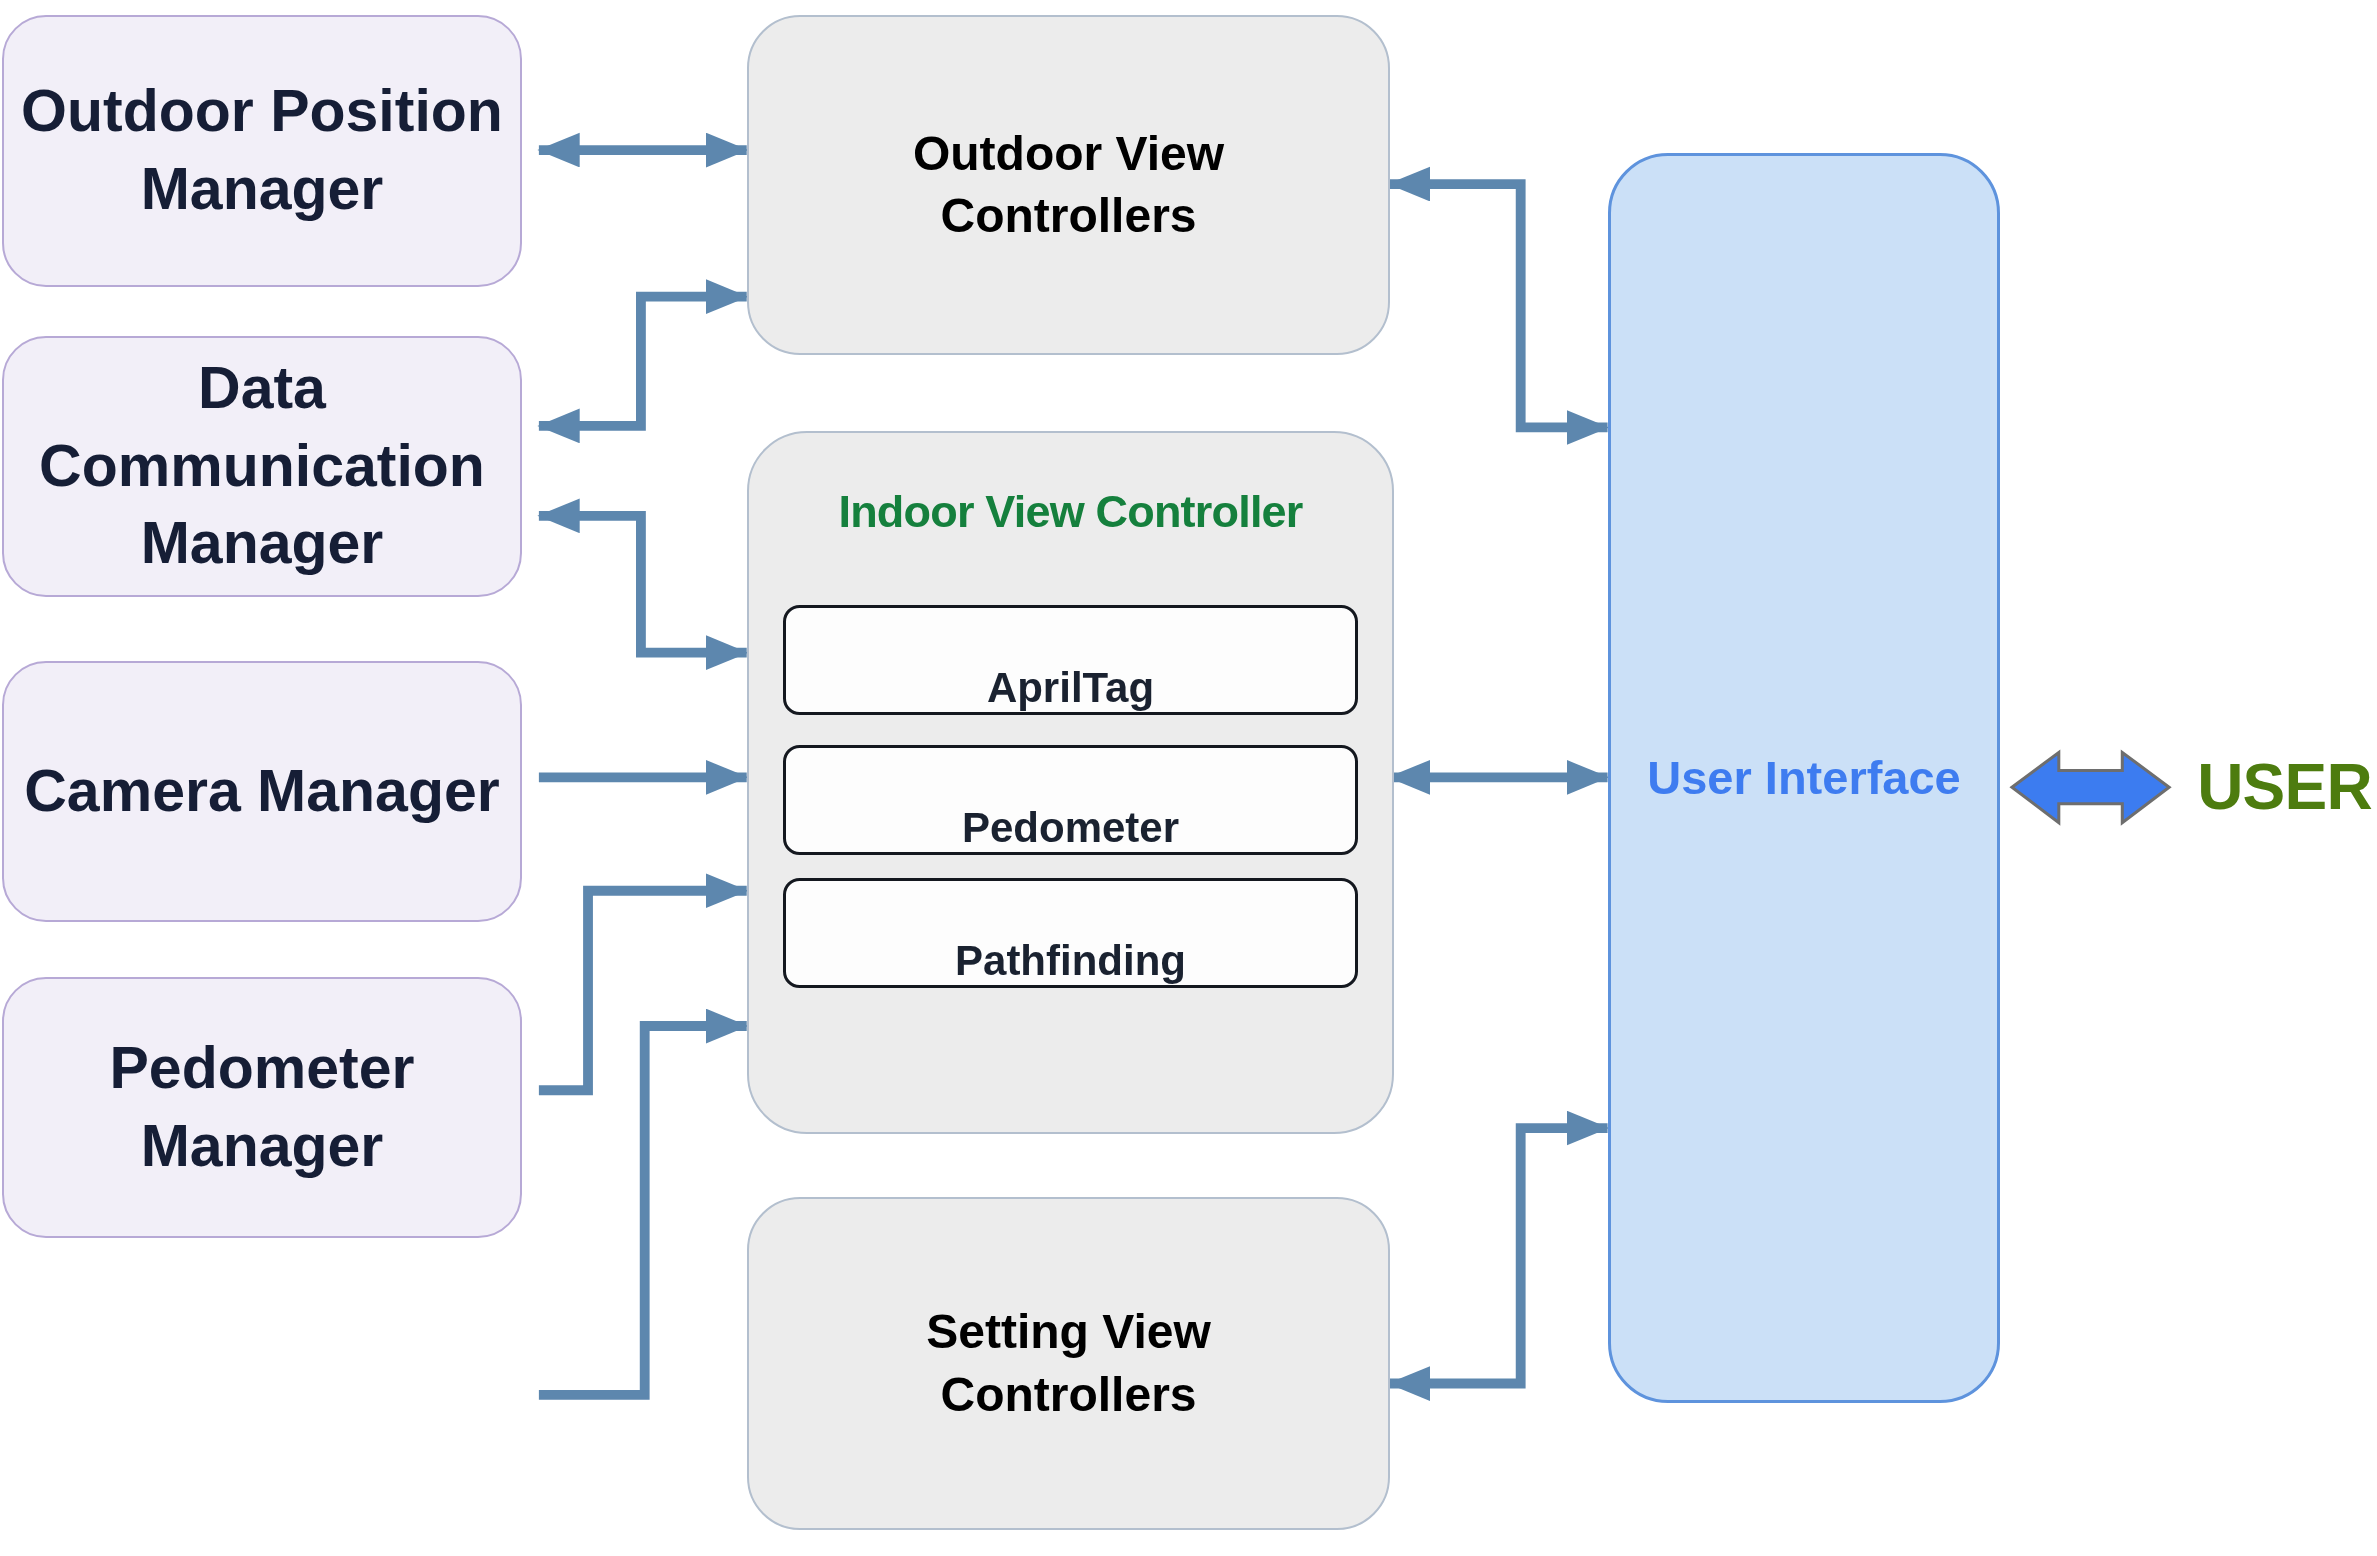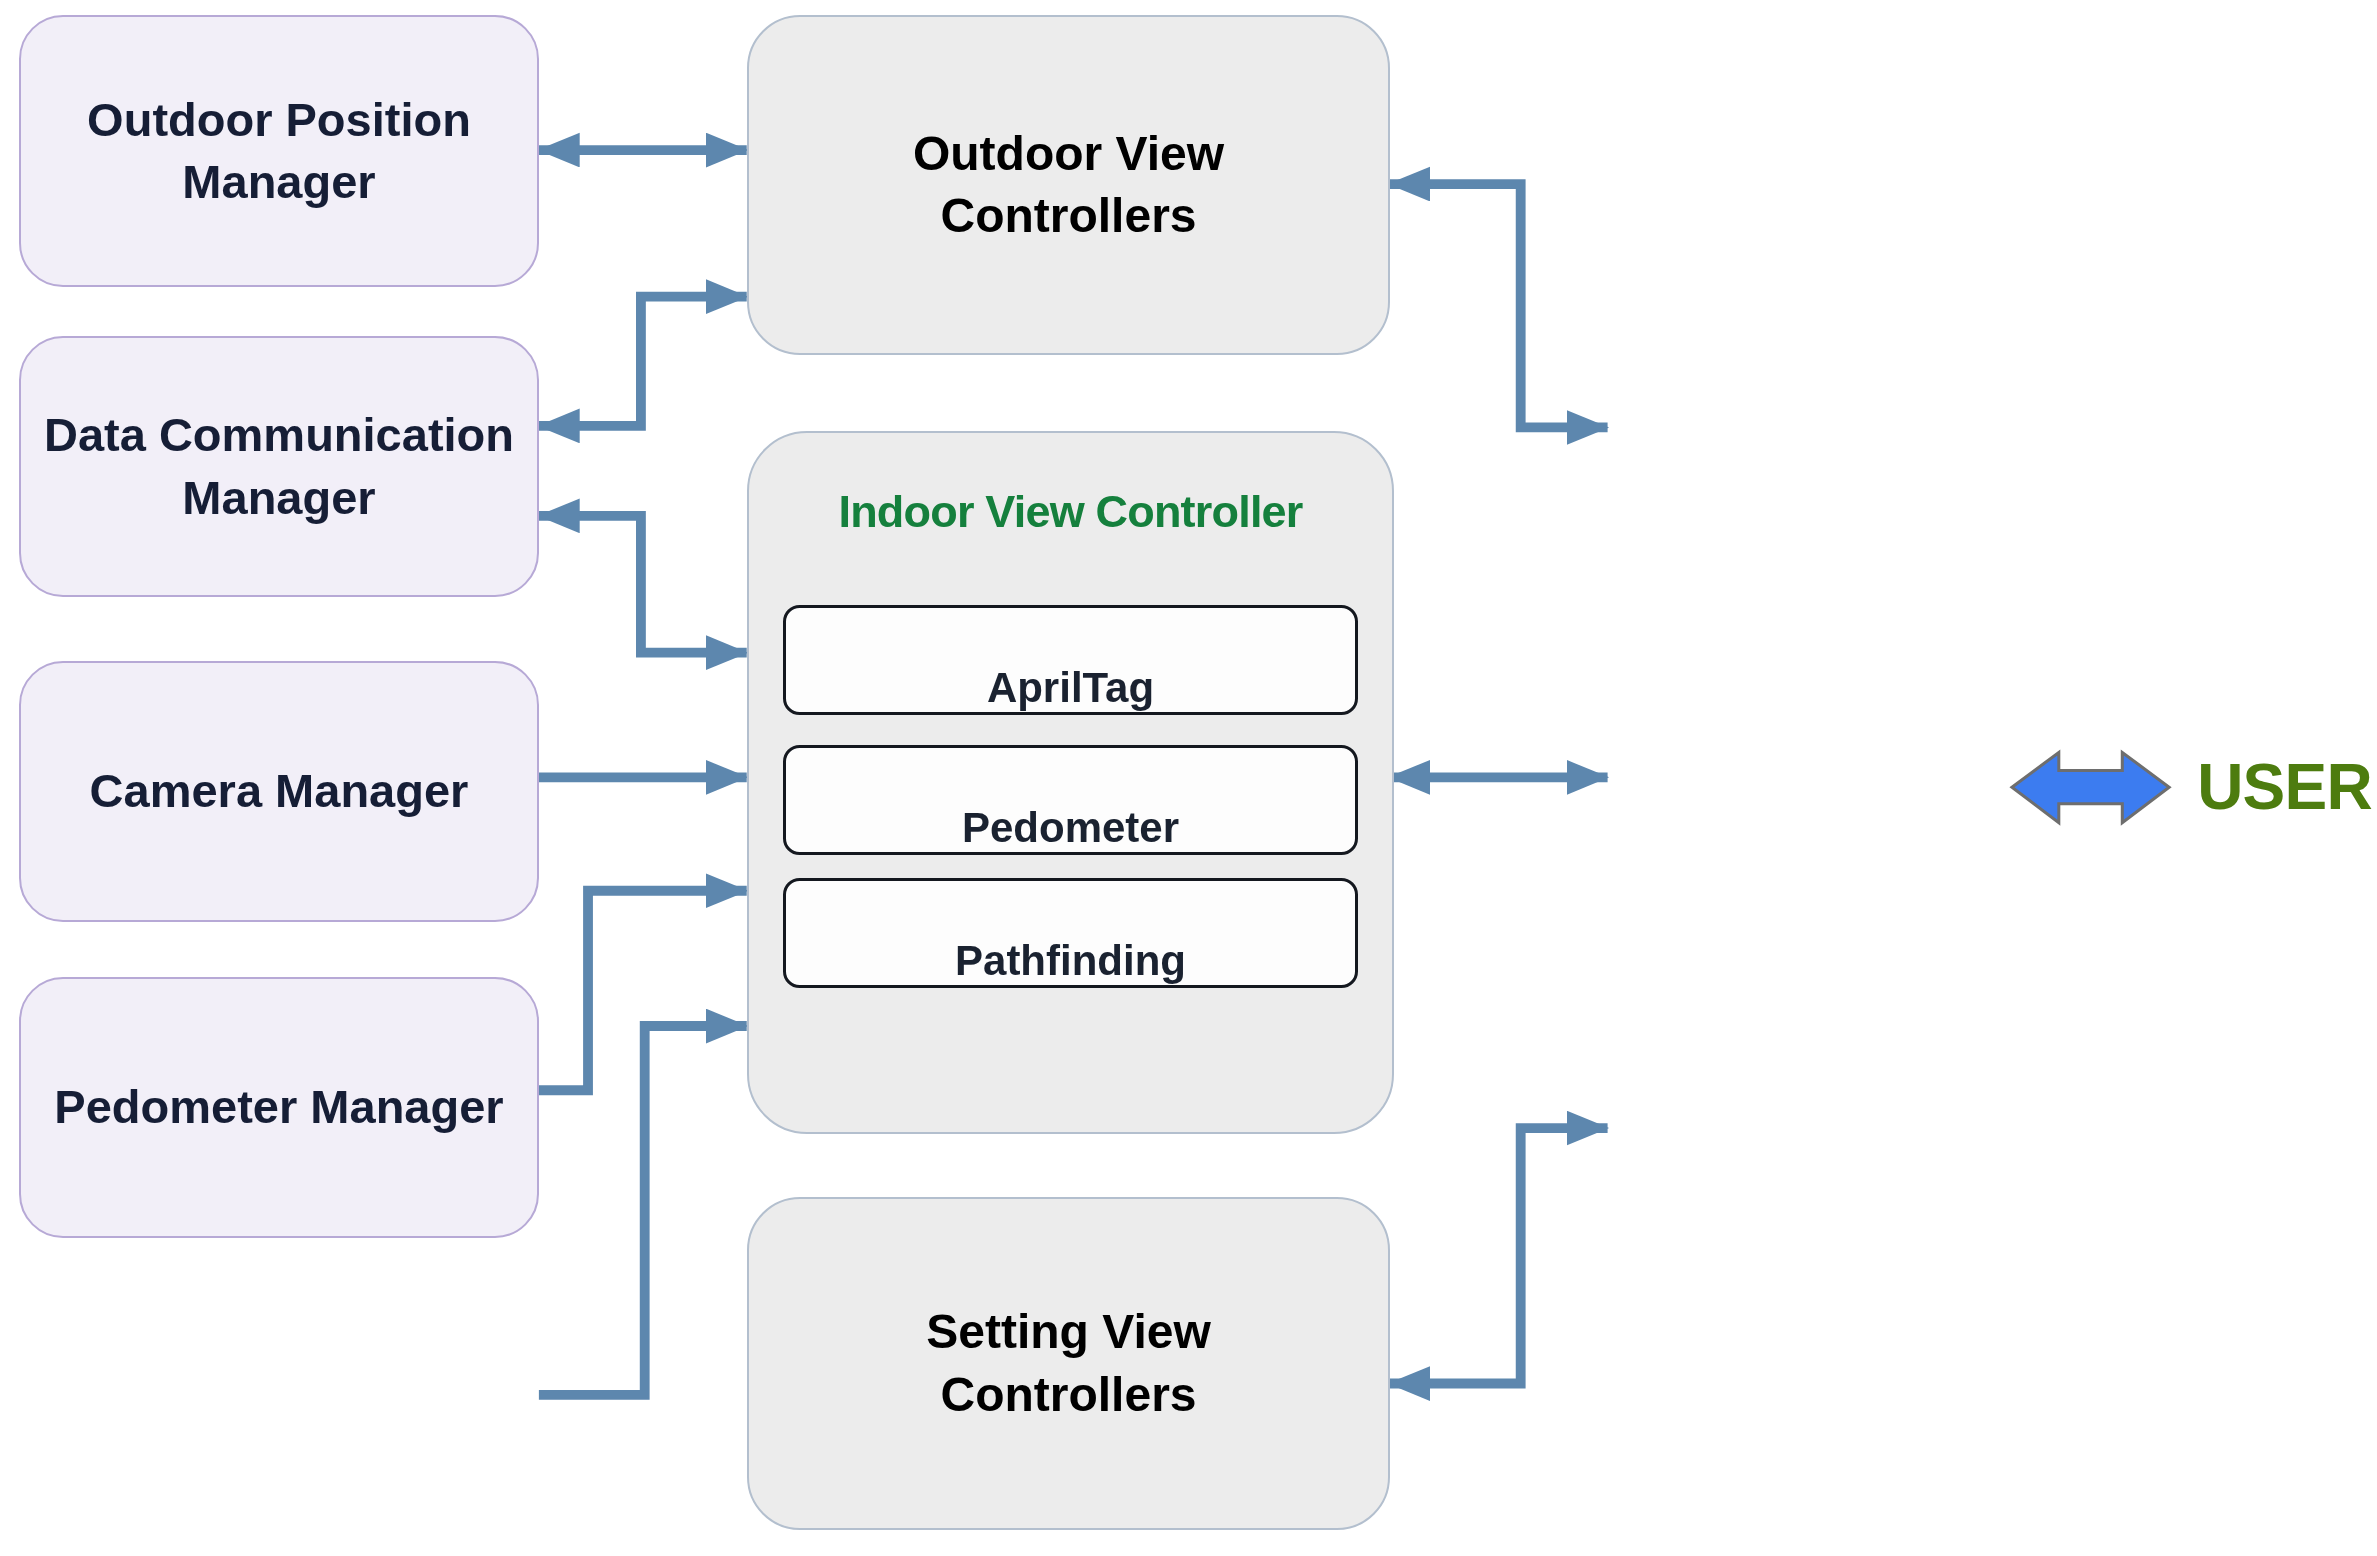--- a/index.html
+++ b/index.html
@@ -1,22 +1,22 @@
 <!DOCTYPE html>
 <html style="font-size:12px"><head>
 <meta charset="utf-8">
 <style>
   html,body{margin:0;padding:0;background:#ffffff;}
   body{font-family:"Liberation Sans","DejaVu Sans",sans-serif;}
   .stage{position:relative;width:2377px;height:1557px;background:#ffffff;overflow:hidden;}
   .arrows{position:absolute;left:0;top:0;z-index:1;}
   .box{position:absolute;display:flex;align-items:center;justify-content:center;
        text-align:center;box-sizing:border-box;z-index:2;}
-  .left-box{left:19px;width:520px;background:#f2eff8;border:2.3px solid #b7a9d6;
-            border-radius:44px;color:#161e36;font-size:47px;font-weight:700;line-height:1.32;}
+  .left-box{left:2px;width:520px;background:#f2eff8;border:2.3px solid #b7a9d6;
+            border-radius:44px;color:#161e36;font-size:59px;font-weight:700;line-height:1.32;}
   .gray-box{left:747px;width:643px;background:#ececec;border:2.3px solid #b3bfce;
             border-radius:53px;color:#000000;font-size:48px;font-weight:700;line-height:1.3;}
   .indoor-box{left:747px;top:431px;width:643px;height:699px;background:#ececec;
               border:2.3px solid #b3bfce;border-radius:60px;z-index:2;position:absolute;
               display:flex;flex-direction:column;align-items:center;}
   .indoor-title{margin-top:53px;font-size:45px;font-weight:700;color:#15803d;
                 white-space:nowrap;letter-spacing:-0.8px;}
   .module{position:absolute;left:34px;width:575px;height:110px;background:#fdfdfd;
           border:3.8px solid #14181f;border-radius:16.6px;display:flex;align-items:flex-end;
           justify-content:center;font-size:42px;font-weight:600;color:#1a2230;box-sizing:border-box;}
@@ -90,19 +90,22 @@
       <span class="dot"></span>
       <span class="dot"></span>
       <span class="dot"></span>
     </div>
   </div>
 
   <div class="box gray-box" style="top:1197px;height:333px;padding:12px 68px;">
     <span>Setting View Controllers</span>
   </div>
 
+  <div class="box ui-box">
+    <span>User Interface</span>
+  </div>
 
   <div class="user-label">
     <span>USER</span>
   </div>
 
 </div>
 
 
 </body></html>

